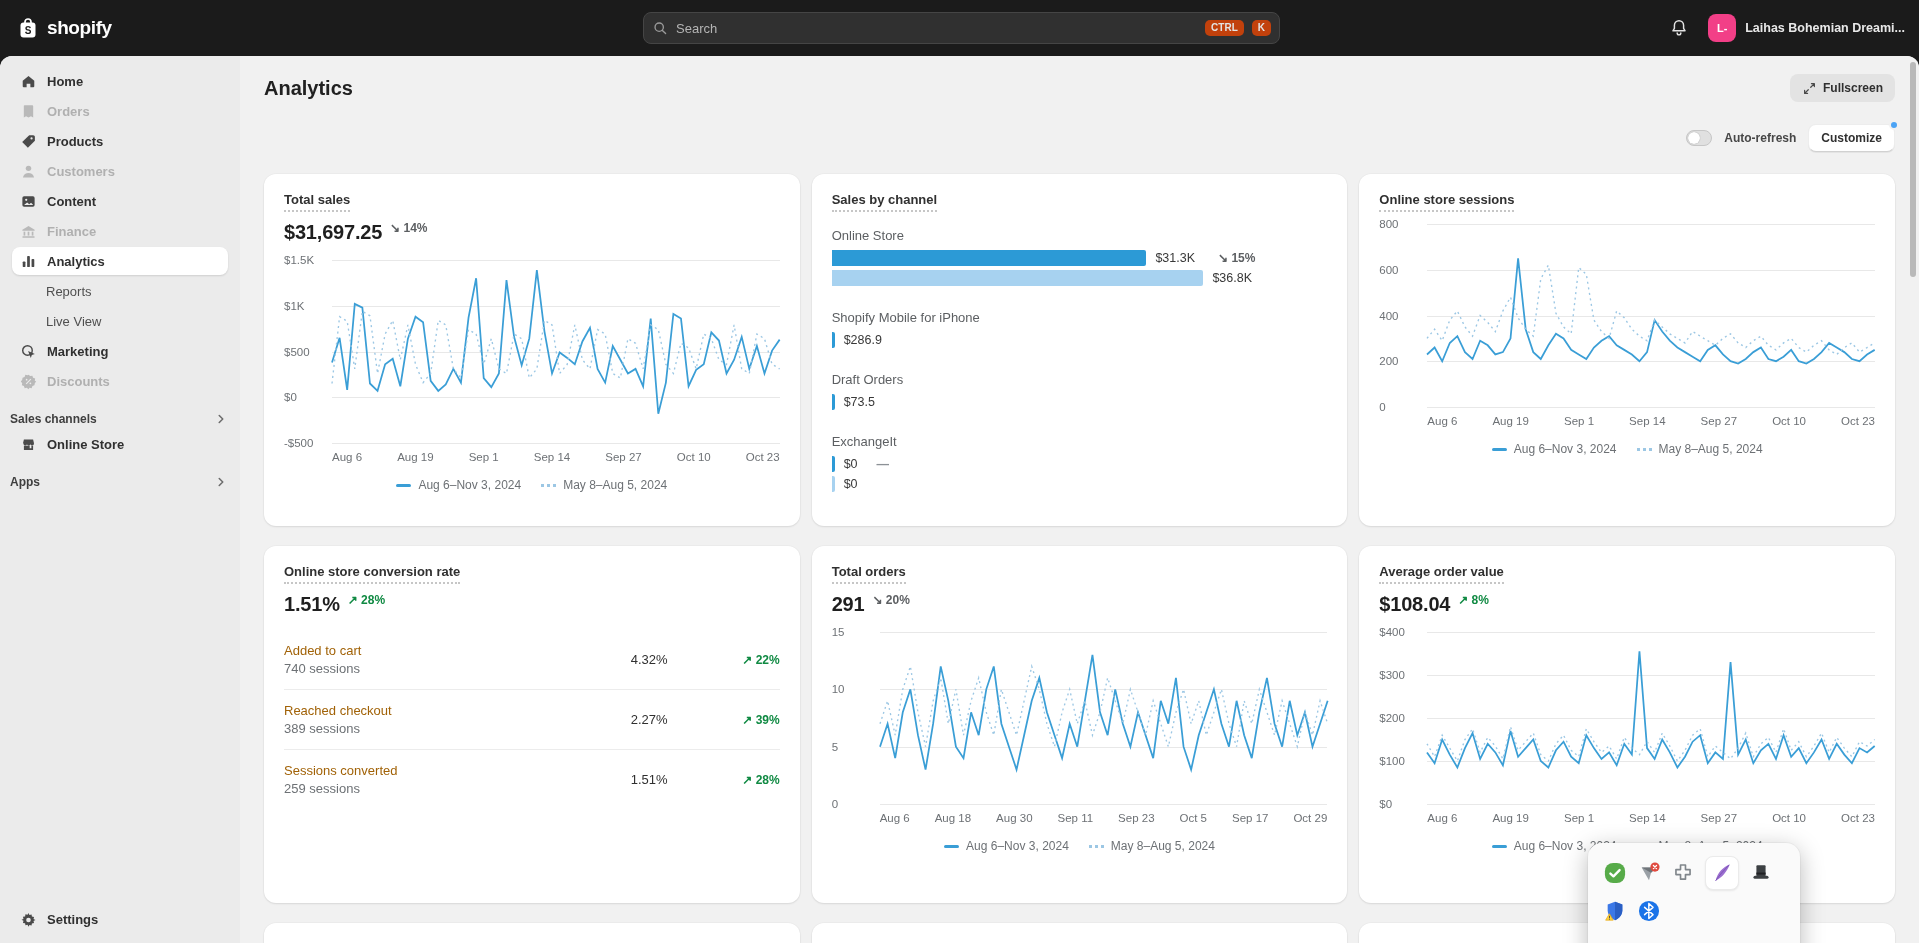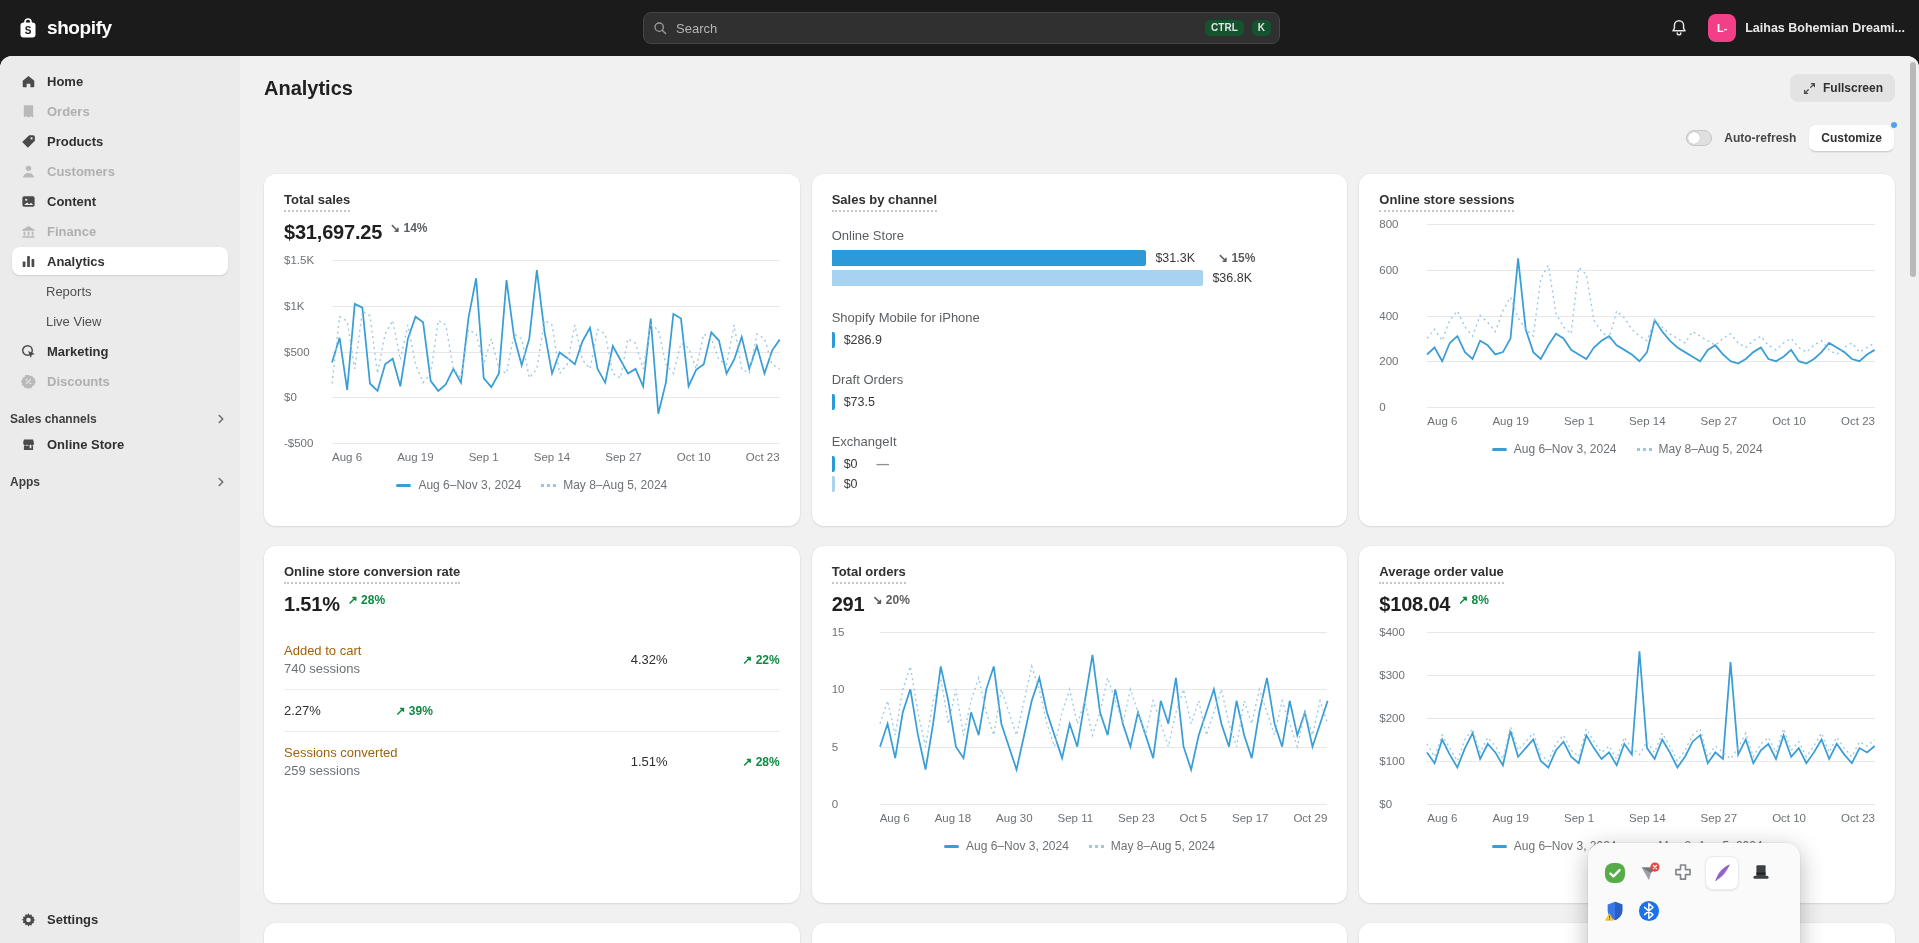--- a/index.html
+++ b/index.html
@@ -3,21 +3,21 @@
 <meta charset="utf-8">
 <style>
   *{margin:0;padding:0;box-sizing:border-box;font-family:"Liberation Sans",sans-serif;}
   html,body{width:1919px;height:943px;overflow:hidden;background:#1a1a1a;}
   
   .topbar{position:relative;height:56px;background:#1b1b1b;display:flex;align-items:center;padding:0 16px;}
   .brand{display:flex;align-items:center;gap:7px;color:#fff;}
   .brand .word{font-size:19px;font-weight:800;letter-spacing:-.4px;}
   .searchbox{position:absolute;left:643px;top:12px;width:637px;height:32px;background:#303030;border:1px solid #454545;border-radius:8px;display:flex;align-items:center;gap:8px;padding:0 8px;color:#b5b5b5;font-size:13px;}
   .searchbox .ph{flex:1;}
-  .kbd{background:#14532d;color:#e3e3e3;font-size:10px;font-weight:700;padding:3px 6px;border-radius:5px;line-height:1;}
+  .kbd{background:#c2410c;color:#e3e3e3;font-size:10px;font-weight:700;padding:3px 6px;border-radius:5px;line-height:1;}
   .topright{position:absolute;right:14px;top:0;height:56px;display:flex;align-items:center;gap:18px;}
   .bell{width:22px;height:22px;color:#e3e3e3;}
   .userchip{display:flex;align-items:center;gap:9px;}
   .avatar{width:28px;height:28px;border-radius:8px;display:grid;place-items:center;color:#fff;font-size:11px;font-weight:700;}
   .username{color:#e8e8e8;font-size:12.5px;font-weight:600;max-width:160px;white-space:nowrap;}
   
   .frame{display:flex;height:887px;background:#ebebeb;border-radius:12px 12px 0 0;overflow:hidden;}
   
   .sidebar{width:240px;background:#ebebeb;padding-top:10px;display:flex;flex-direction:column;flex-shrink:0;}
   .nav-item{display:flex;align-items:center;gap:10px;height:28px;margin:1px 12px;padding:0 8px;border-radius:8px;font-size:13px;font-weight:600;color:#303030;cursor:pointer;}
@@ -446,20 +446,24 @@
         <div id="funnel">
             <div class="frow">
               <div class="fleft">
                 <div class="flabel">Added to cart</div>
                 <div class="fsess">740 sessions</div>
               </div>
               <span class="frate">4.32%</span>
               <span class="delta up fdelta">↗ 22%</span>
             </div>
             <div class="frow">
+              <div class="fleft">
+                <div class="flabel">Reached checkout</div>
+                <div class="fsess">389 sessions</div>
+              </div>
               <span class="frate">2.27%</span>
               <span class="delta up fdelta">↗ 39%</span>
             </div>
             <div class="frow">
               <div class="fleft">
                 <div class="flabel">Sessions converted</div>
                 <div class="fsess">259 sessions</div>
               </div>
               <span class="frate">1.51%</span>
               <span class="delta up fdelta">↗ 28%</span>

